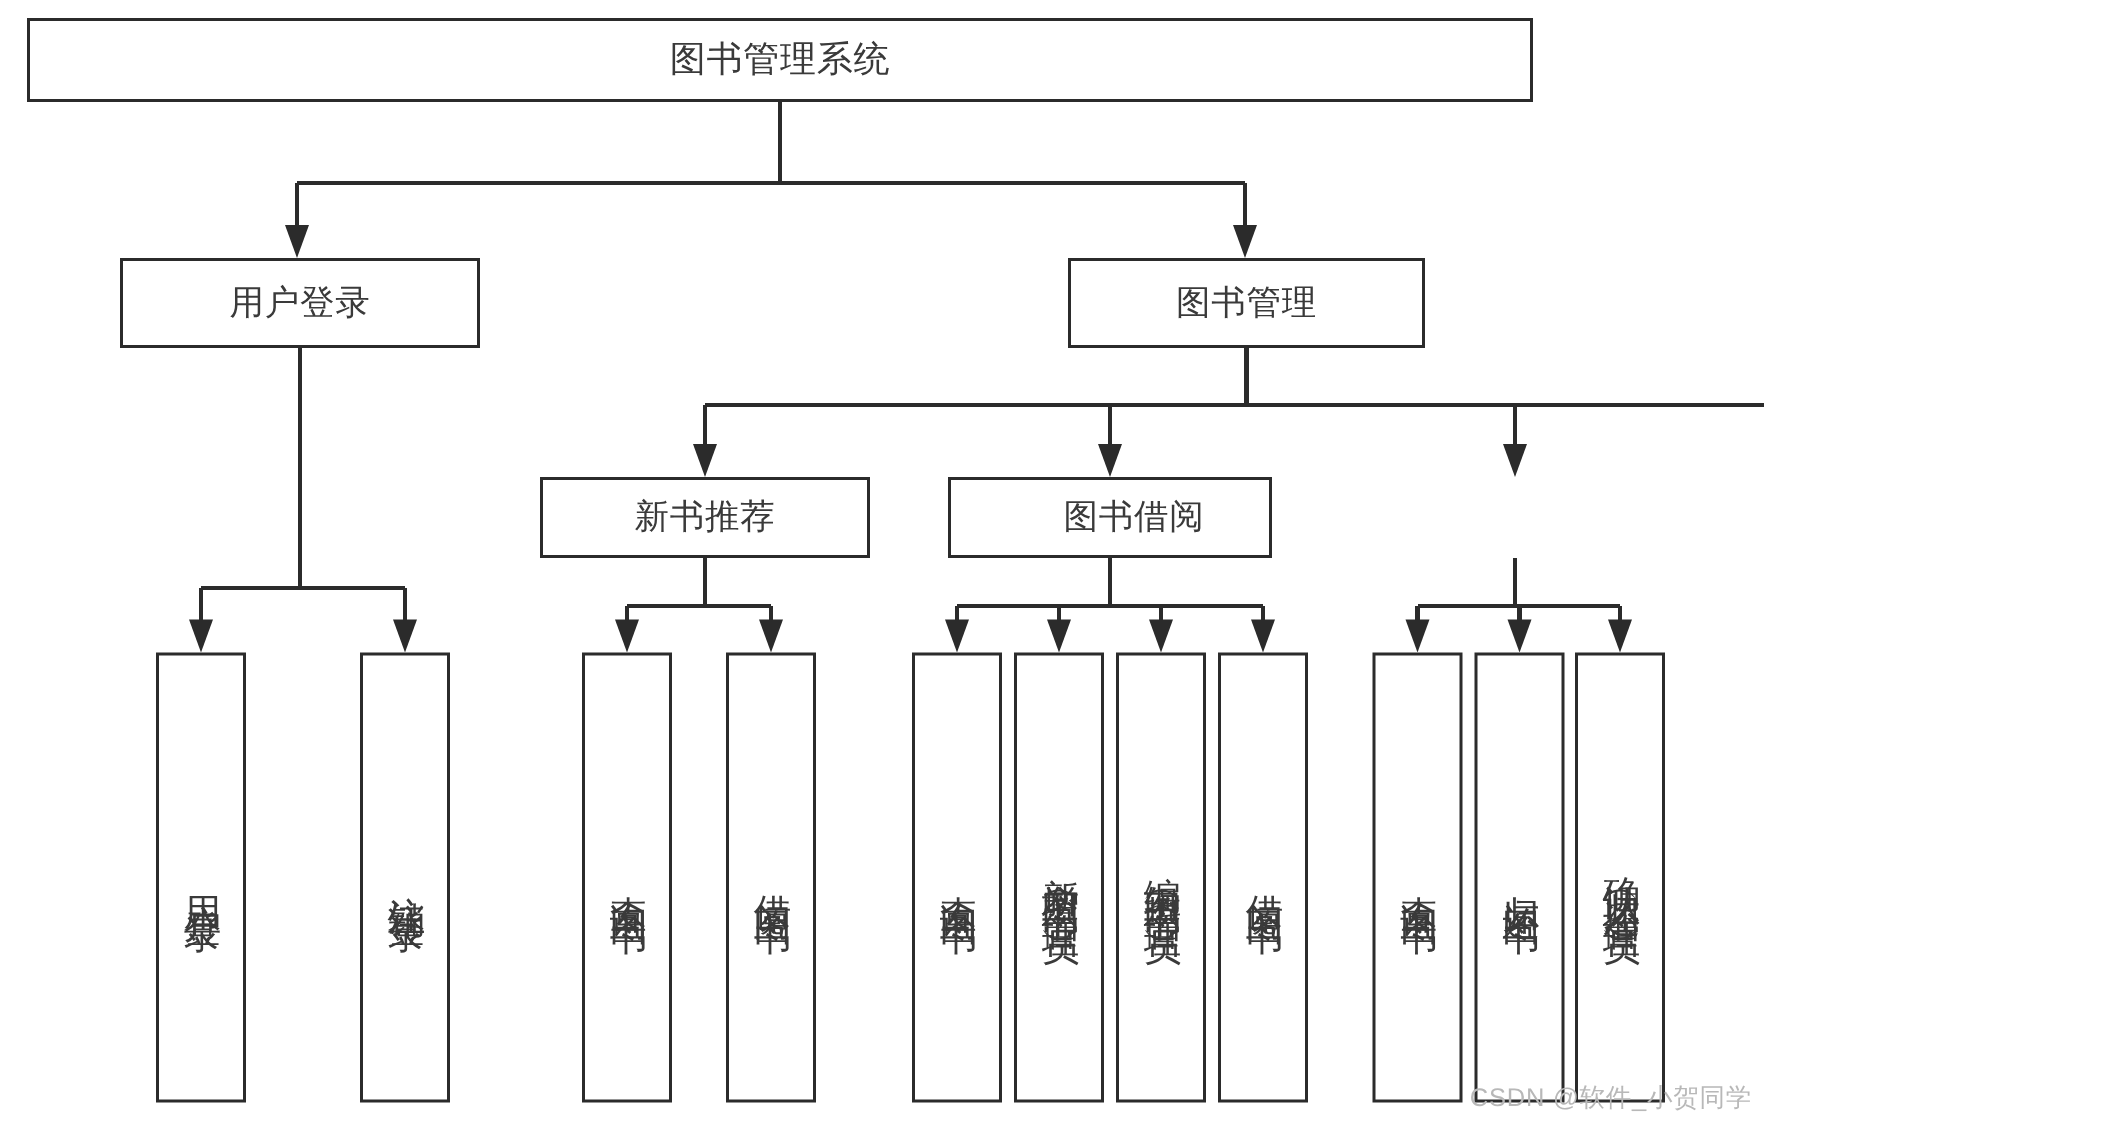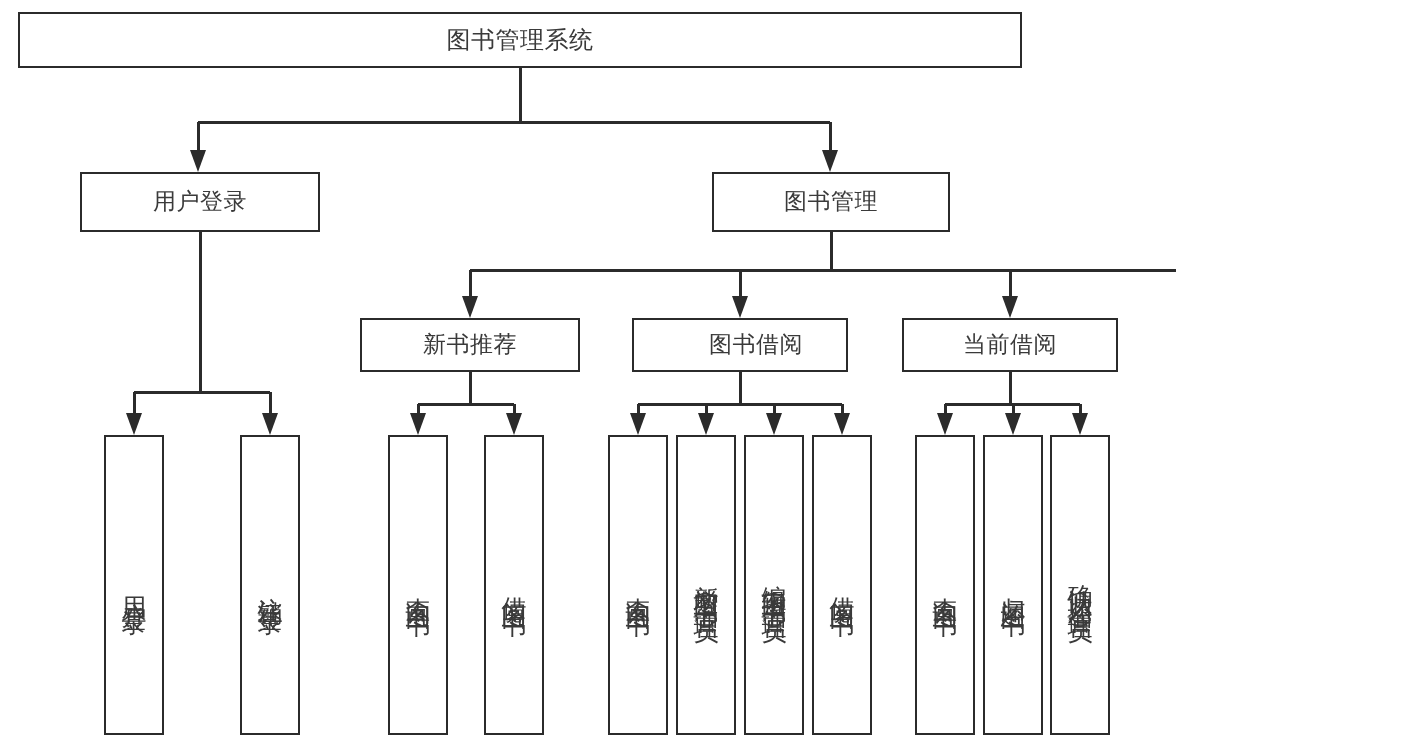--- a/index.html
+++ b/index.html
@@ -170,34 +170,32 @@
   <div class="node-box vertical" style="left: 676px; top: 435px; width: 60px; height: 300px;">
     <span class="node-label">新增图书（管理员）</span>
   </div>
   <div class="node-box vertical" style="left: 744px; top: 435px; width: 60px; height: 300px;">
     <span class="node-label">编辑图书（管理员）</span>
   </div>
   <div class="node-box vertical" style="left: 812px; top: 435px; width: 60px; height: 300px;">
     <span class="node-label">借阅图书</span>
   </div>
 
-  <div class="node-box horizontal" style="left: 902px; top: 318px; width: 216px; height: 54px;">
-    <span class="node-label">当前借阅</span>
-  </div>
   <div class="node-box vertical" style="left: 915px; top: 435px; width: 60px; height: 300px;">
     <span class="node-label">查询图书</span>
   </div>
   <div class="node-box vertical" style="left: 983px; top: 435px; width: 60px; height: 300px;">
     <span class="node-label">归还图书</span>
   </div>
   <div class="node-box vertical" style="left: 1050px; top: 435px; width: 60px; height: 300px;">
     <span class="node-label">确认归还（管理员）</span>
   </div>
 
   <div class="node-box vertical" style="left: 1194px; top: 435px; width: 60px; height: 300px;">
     <span class="node-label">新增借阅记录</span>
   </div>
   <div class="node-box vertical" style="left: 1318px; top: 435px; width: 60px; height: 300px;">
     <span class="node-label">查询借阅记录</span>
   </div>
 
+  <div id="watermark">CSDN @软件_小贺同学</div>
 
 </div>
 
 </body></html>

